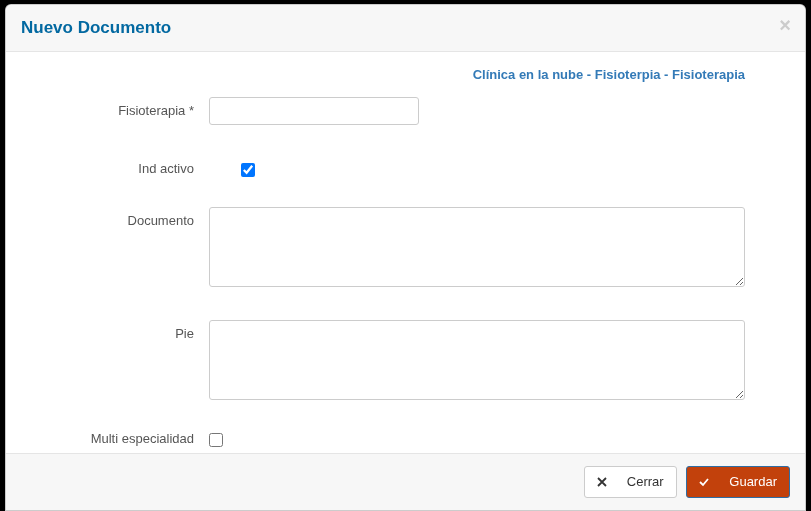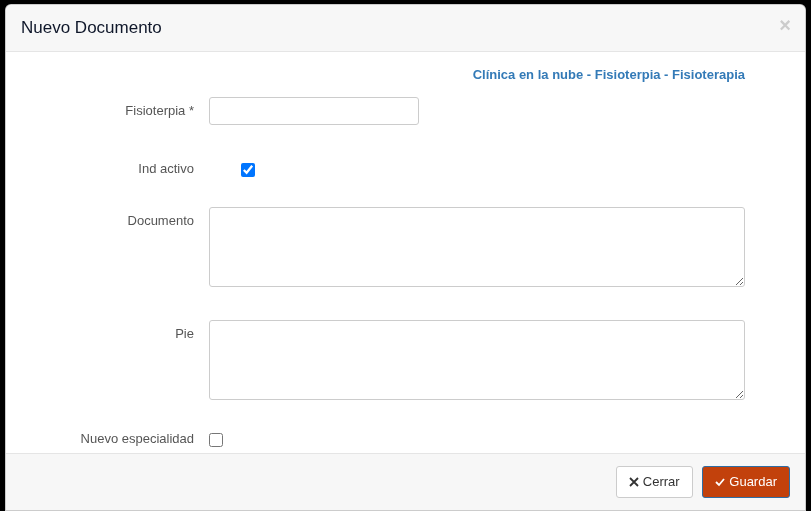--- a/index.html
+++ b/index.html
@@ -32,22 +32,22 @@
     }
     .modal-header {
       padding: 12px 15px;
       border-bottom: 1px solid #e5e5e5;
       background: #f7f7f7;
       border-radius: 6px 6px 0 0;
       position: relative;
     }
     .modal-header h4 {
       font-size: 17px;
-      font-weight: 400;
-      color: #0f172a;
+      font-weight: 700;
+      color: #0369a1;
       line-height: 1.3;
     }
     .close-btn {
       position: absolute;
       top: 10px;
       right: 14px;
       font-size: 20px;
       font-weight: bold;
       color: #ccc;
       background: none;
@@ -113,21 +113,21 @@
     }
     .modal-footer {
       padding: 12px 15px;
       border-top: 1px solid #e5e5e5;
       text-align: right;
       background: #f7f7f7;
     }
     .btn {
       display: inline-flex;
       align-items: center;
-      gap: 4px;
+      gap: 20px;
       padding: 6px 12px;
       font-size: 13px;
       border-radius: 3px;
       cursor: pointer;
       border: 1px solid transparent;
       line-height: 1.4;
     }
     .btn-default {
       background: #fff;
       border-color: #ccc;
@@ -151,41 +151,41 @@
 <div class="modal">
   <div class="modal-header">
     <h4>Nuevo Documento</h4>
     <button class="close-btn">×</button>
   </div>
 
   <div class="modal-body">
     <div class="breadcrumb-link">Clínica en la nube - Fisioterpia - Fisioterapia</div>
 
     <div class="form-row descripcion">
-      <label class="form-label">Fisioterpia *</label>
+      <label class="form-label">Fisioterapia *</label>
       <input type="text" class="form-control-text" value="" style="">
     </div>
 
     <div class="form-row ind-activo">
       <label class="form-label">Ind activo</label>
       <input type="checkbox" class="form-control-checkbox" checked="" style="">
     </div>
 
     <div class="form-row cabecera">
       <label class="form-label">Documento</label>
       <textarea class="form-control-textarea" style=""></textarea>
     </div>
 
     <div class="form-row pie">
       <label class="form-label">Pie</label>
       <textarea class="form-control-textarea" style=""></textarea>
     </div>
 
     <div class="form-row">
-      <label class="form-label">Nuevo especialidad</label>
+      <label class="form-label">Multi especialidad</label>
       <input type="checkbox" class="form-control-checkbox" style="">
     </div>
   </div>
 
   <div class="modal-footer">
     <button class="btn btn-default">
       <svg class="icon" viewBox="0 0 10 10">
           <path d="M1 1 L9 9 M9 1 L1 9" stroke="#333" stroke-width="1.8" fill="none"></path>
         </svg>
       <span>Cerrar</span>

